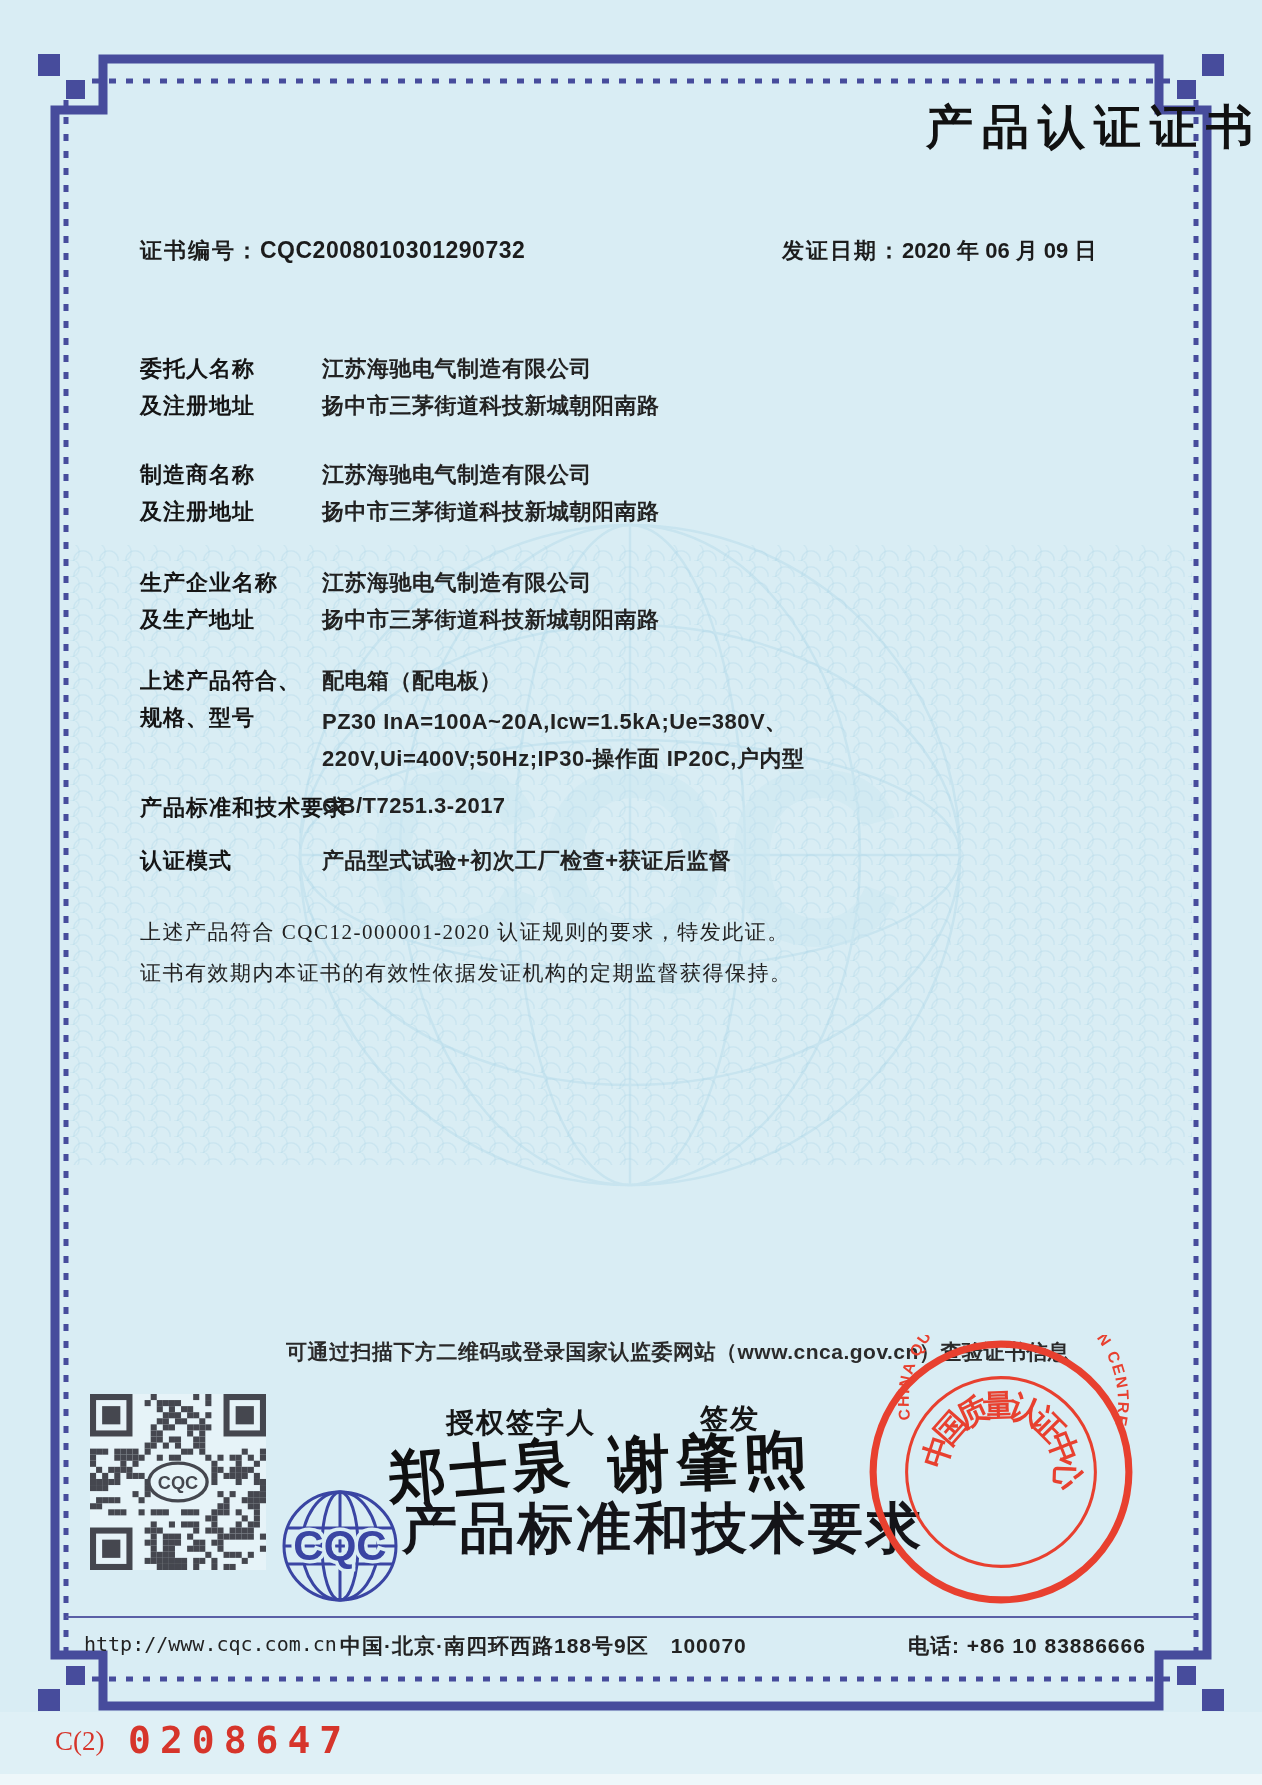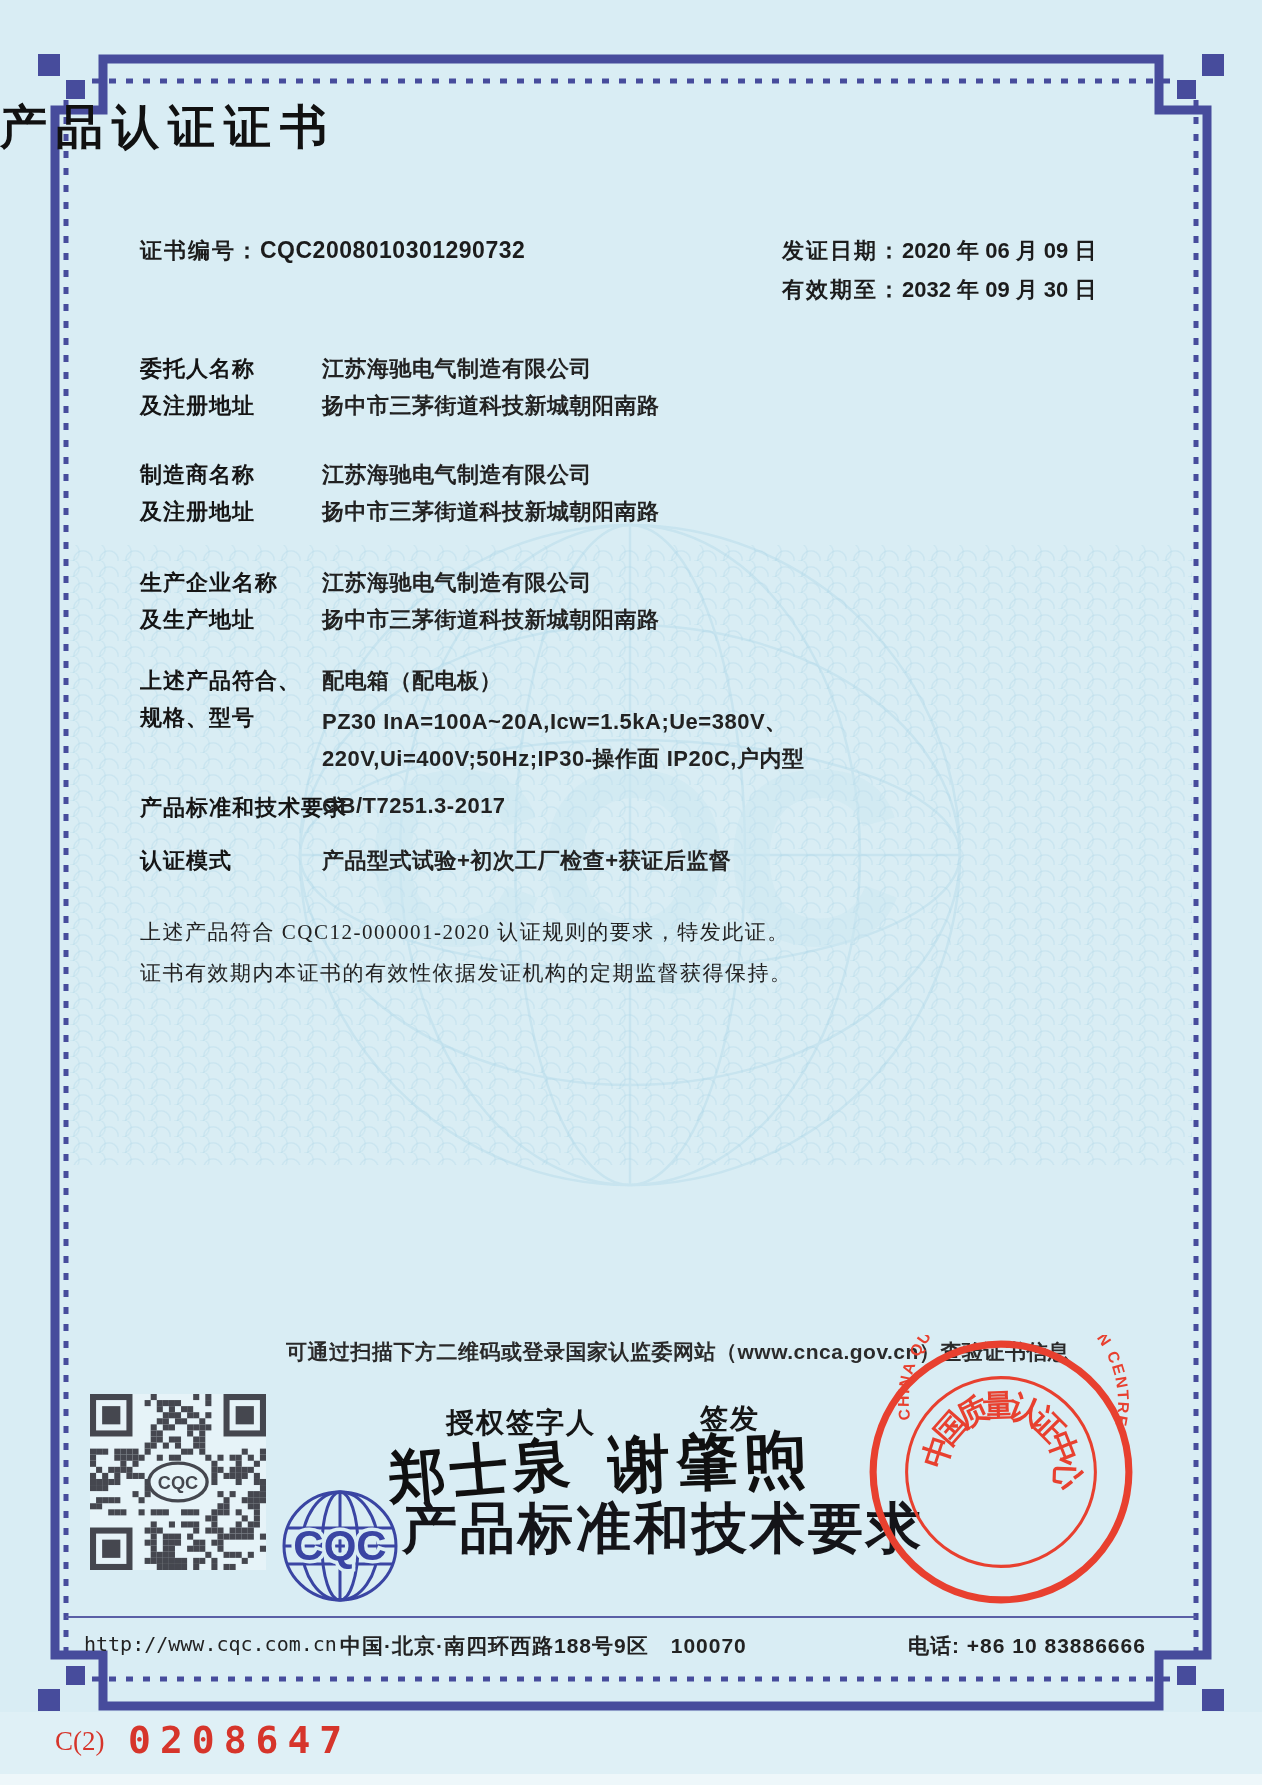--- a/index.html
+++ b/index.html
@@ -16,21 +16,21 @@
   .wm-globe{position:absolute;left:280px;top:505px;opacity:.55;pointer-events:none;}
   .wave-band{
     position:absolute;left:70px;top:545px;width:1122px;height:620px;pointer-events:none;
     background-image:
       radial-gradient(circle at 13px 15px, rgba(255,255,255,0) 8px, rgba(118,184,214,.22) 9px, rgba(255,255,255,0) 10.5px),
       radial-gradient(circle at 0px 7px, rgba(255,255,255,0) 8px, rgba(118,184,214,.18) 9px, rgba(255,255,255,0) 10.5px);
     background-size:26px 16px;
     opacity:.8;
   }
   
-  .title{left:0;right:0;top:96px;text-align:left;font-size:47px;font-weight:bold;letter-spacing:9px;color:#111;}
+  .title{left:0;right:0;top:96px;text-align:right;font-size:47px;font-weight:bold;letter-spacing:9px;color:#111;}
   .subtitle{left:0;right:0;top:162px;text-align:center;font-size:30px;font-weight:bold;letter-spacing:5px;color:#161616;}
   
   .kai{font-family:"Liberation Serif","DejaVu Serif",serif;}
   .certno{left:140px;top:236px;font-size:22px;}
   .certno .lbl{font-weight:bold;letter-spacing:2px;}
   .certno .val{font-size:23px;font-weight:bold;letter-spacing:.5px;}
   .dateline1{left:782px;top:236px;font-size:22px;}
   .dateline2{left:782px;top:275px;font-size:22px;}
   .dateline1 .lbl,.dateline2 .lbl{font-weight:bold;letter-spacing:2px;text-align:right;}
   .dateline1 .val,.dateline2 .val{font-weight:bold;}
@@ -104,23 +104,20 @@
     </g>
   </svg>
 
   <div class="abs title">产品认证证书</div>
 
   <div class="abs certno">
     <span class="lbl kai">证书编号：</span><span class="val">CQC2008010301290732</span>
   </div>
   <div class="abs dateline1">
     <span class="lbl kai">发证日期：</span><span class="val">2020 年 06 月 09 日</span>
-  </div>
-  <div class="abs dateline2">
-    <span class="lbl kai">有效期至：</span><span class="val">2032 年 09 月 30 日</span>
   </div>
 
   <div>
     <div class="flabel" style="top:354px">委托人名称</div>
     <div class="fvalue" style="top:354px">江苏海驰电气制造有限公司</div>
     <div class="flabel" style="top:391px">及注册地址</div>
     <div class="fvalue" style="top:391px">扬中市三茅街道科技新城朝阳南路</div>
   </div>
 
   <div>

